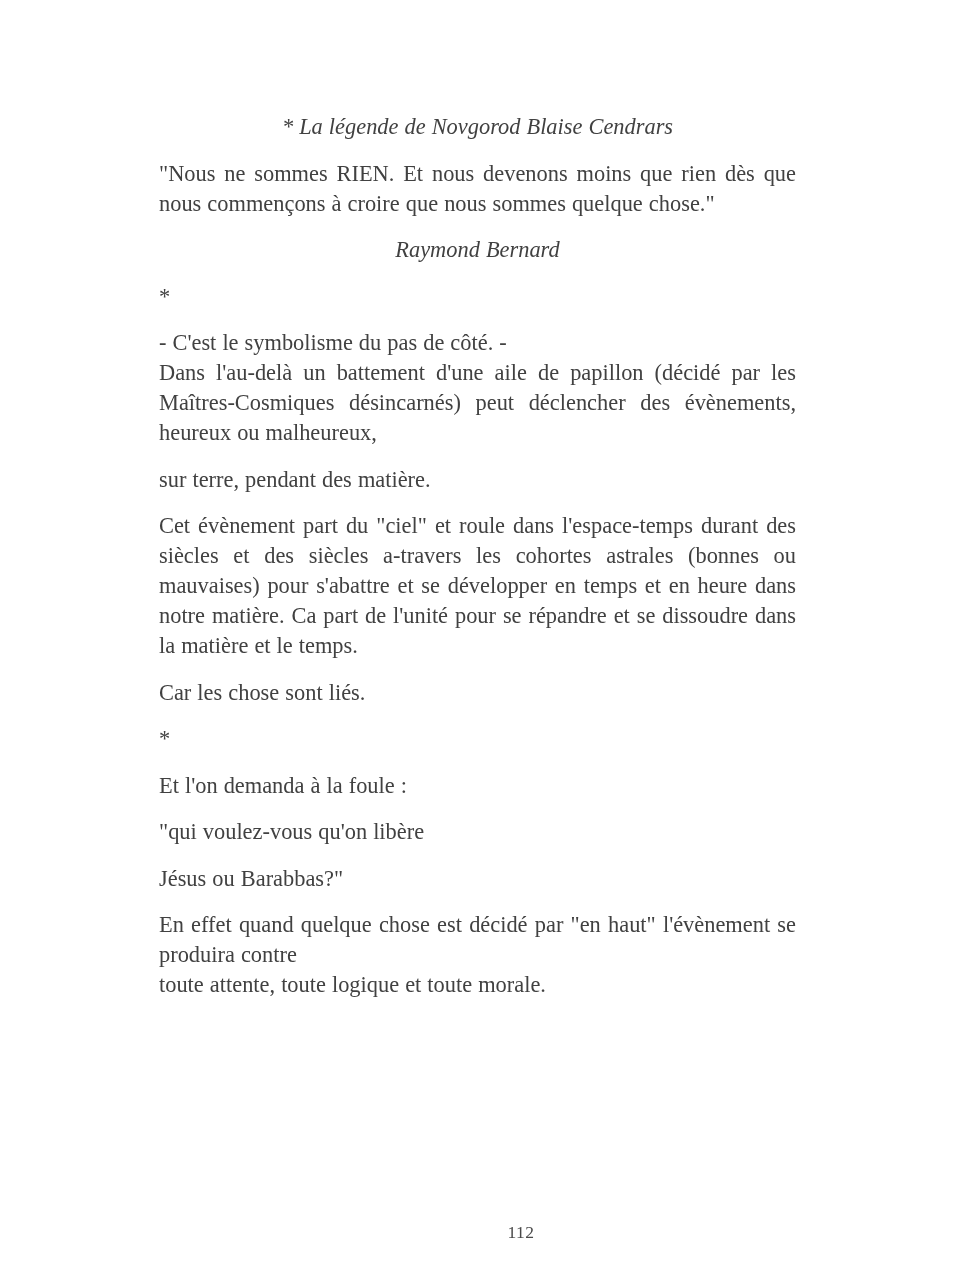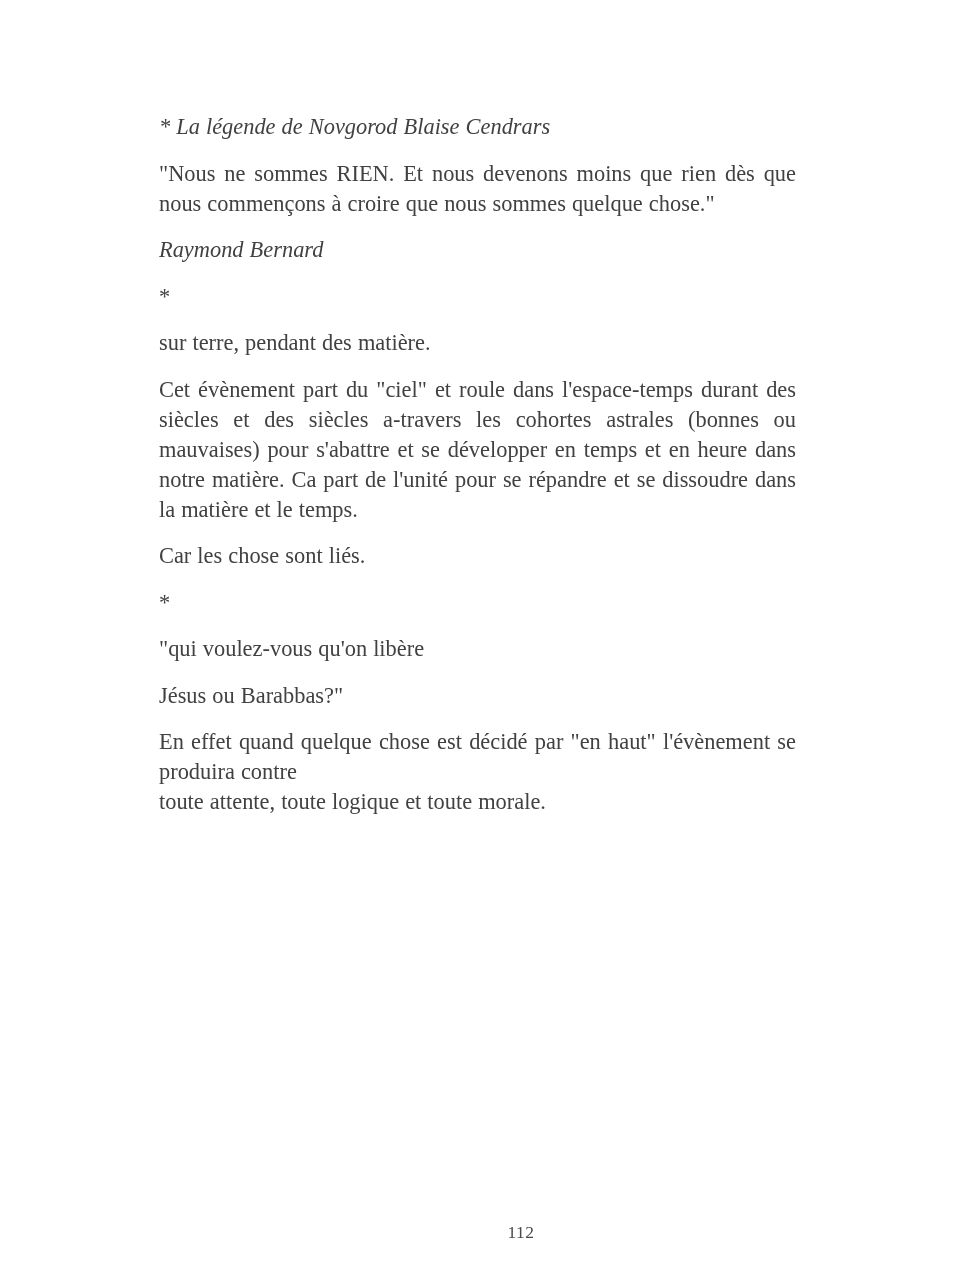--- a/index.html
+++ b/index.html
@@ -26,21 +26,21 @@
   }
   p.para {
     margin: 0 0 16.5px 0;
     font-size: 22.4px;
     line-height: 30px;
     text-align: justify;
     word-spacing: 0.02em;
   }
   p.para.italic {
     font-style: italic;
-    text-align: left;
+    text-align: center;
   }
   .doc-footer {
     position: absolute;
     left: 0;
     top: 1221px;
     width: 100%;
     text-align: center;
     padding-left: 44px;
   }
   .page-number {
@@ -52,24 +52,26 @@
 </style>
 </head>
 <body>
 
 <div class="doc-page">
   <div class="doc-body">
       <p class="para italic">* La légende de Novgorod Blaise Cendrars</p>
       <p class="para">"Nous ne sommes RIEN. Et nous devenons moins que rien dès que nous commençons à croire que nous sommes quelque chose."</p>
       <p class="para italic">Raymond Bernard</p>
       <p class="para">*</p>
+      <p class="para">- C'est le symbolisme du pas de côté. -<br>Dans l'au-delà un battement d'une aile de papillon (décidé par les Maîtres-Cosmiques désincarnés) peut déclencher des évènements, heureux ou malheureux,</p>
       <p class="para">sur terre, pendant des matière.</p>
       <p class="para">Cet évènement part du "ciel" et roule dans l'espace-temps durant des siècles et des siècles a-travers les cohortes astrales (bonnes ou mauvaises) pour s'abattre et se développer en temps et en heure dans notre matière. Ca part de l'unité pour se répandre et se dissoudre dans la matière et le temps.</p>
       <p class="para">Car les chose sont liés.</p>
       <p class="para">*</p>
+      <p class="para">Et l'on demanda à la foule :</p>
       <p class="para">"qui voulez-vous qu'on libère</p>
       <p class="para">Jésus ou Barabbas?"</p>
       <p class="para">En effet quand quelque chose est décidé par "en haut" l'évènement se produira contre<br>toute attente, toute logique et toute morale.</p>
     </div>
   <div class="doc-footer">
     <span class="page-number">112</span>
   </div>
 </div>
 
 </body></html>

